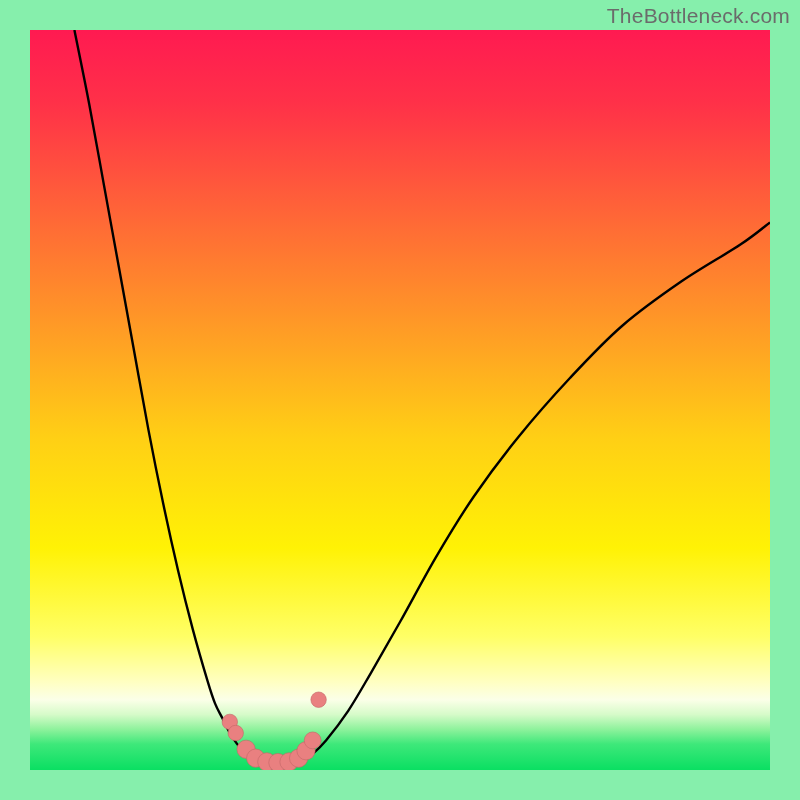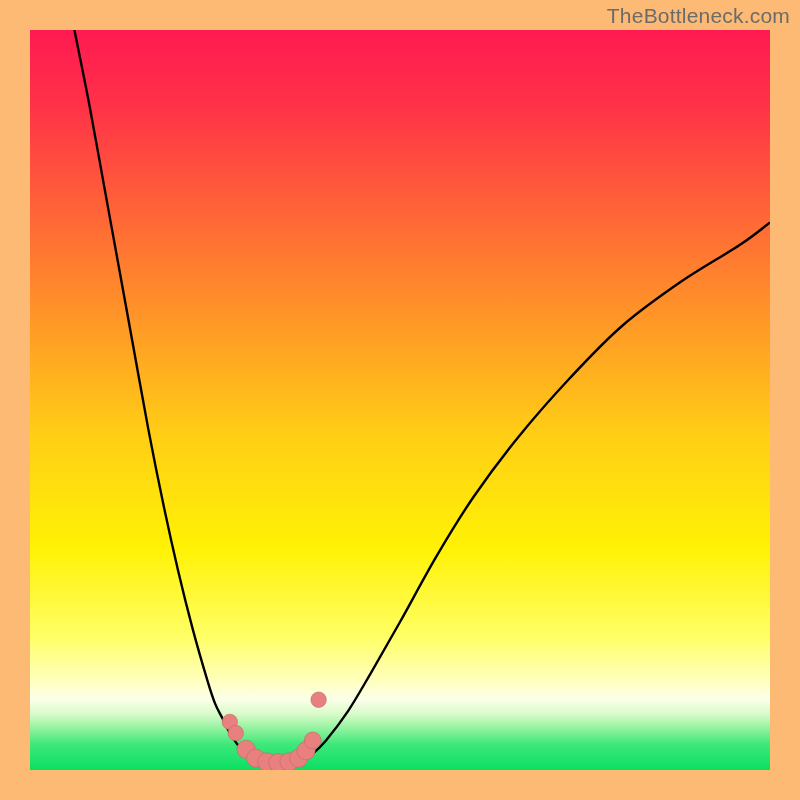--- a/index.html
+++ b/index.html
@@ -9,21 +9,21 @@
     height: 800px;
     background: #000;
     overflow: hidden;
   }
   .frame {
     position: absolute;
     left: 0;
     top: 0;
     width: 800px;
     height: 800px;
-    background: #fdba74;
+    background: #86efac;
   }
   .plot-area {
     position: absolute;
     left: 30px;
     top: 30px;
     width: 740px;
     height: 740px;
     overflow: hidden;
   }
   .gradient {

